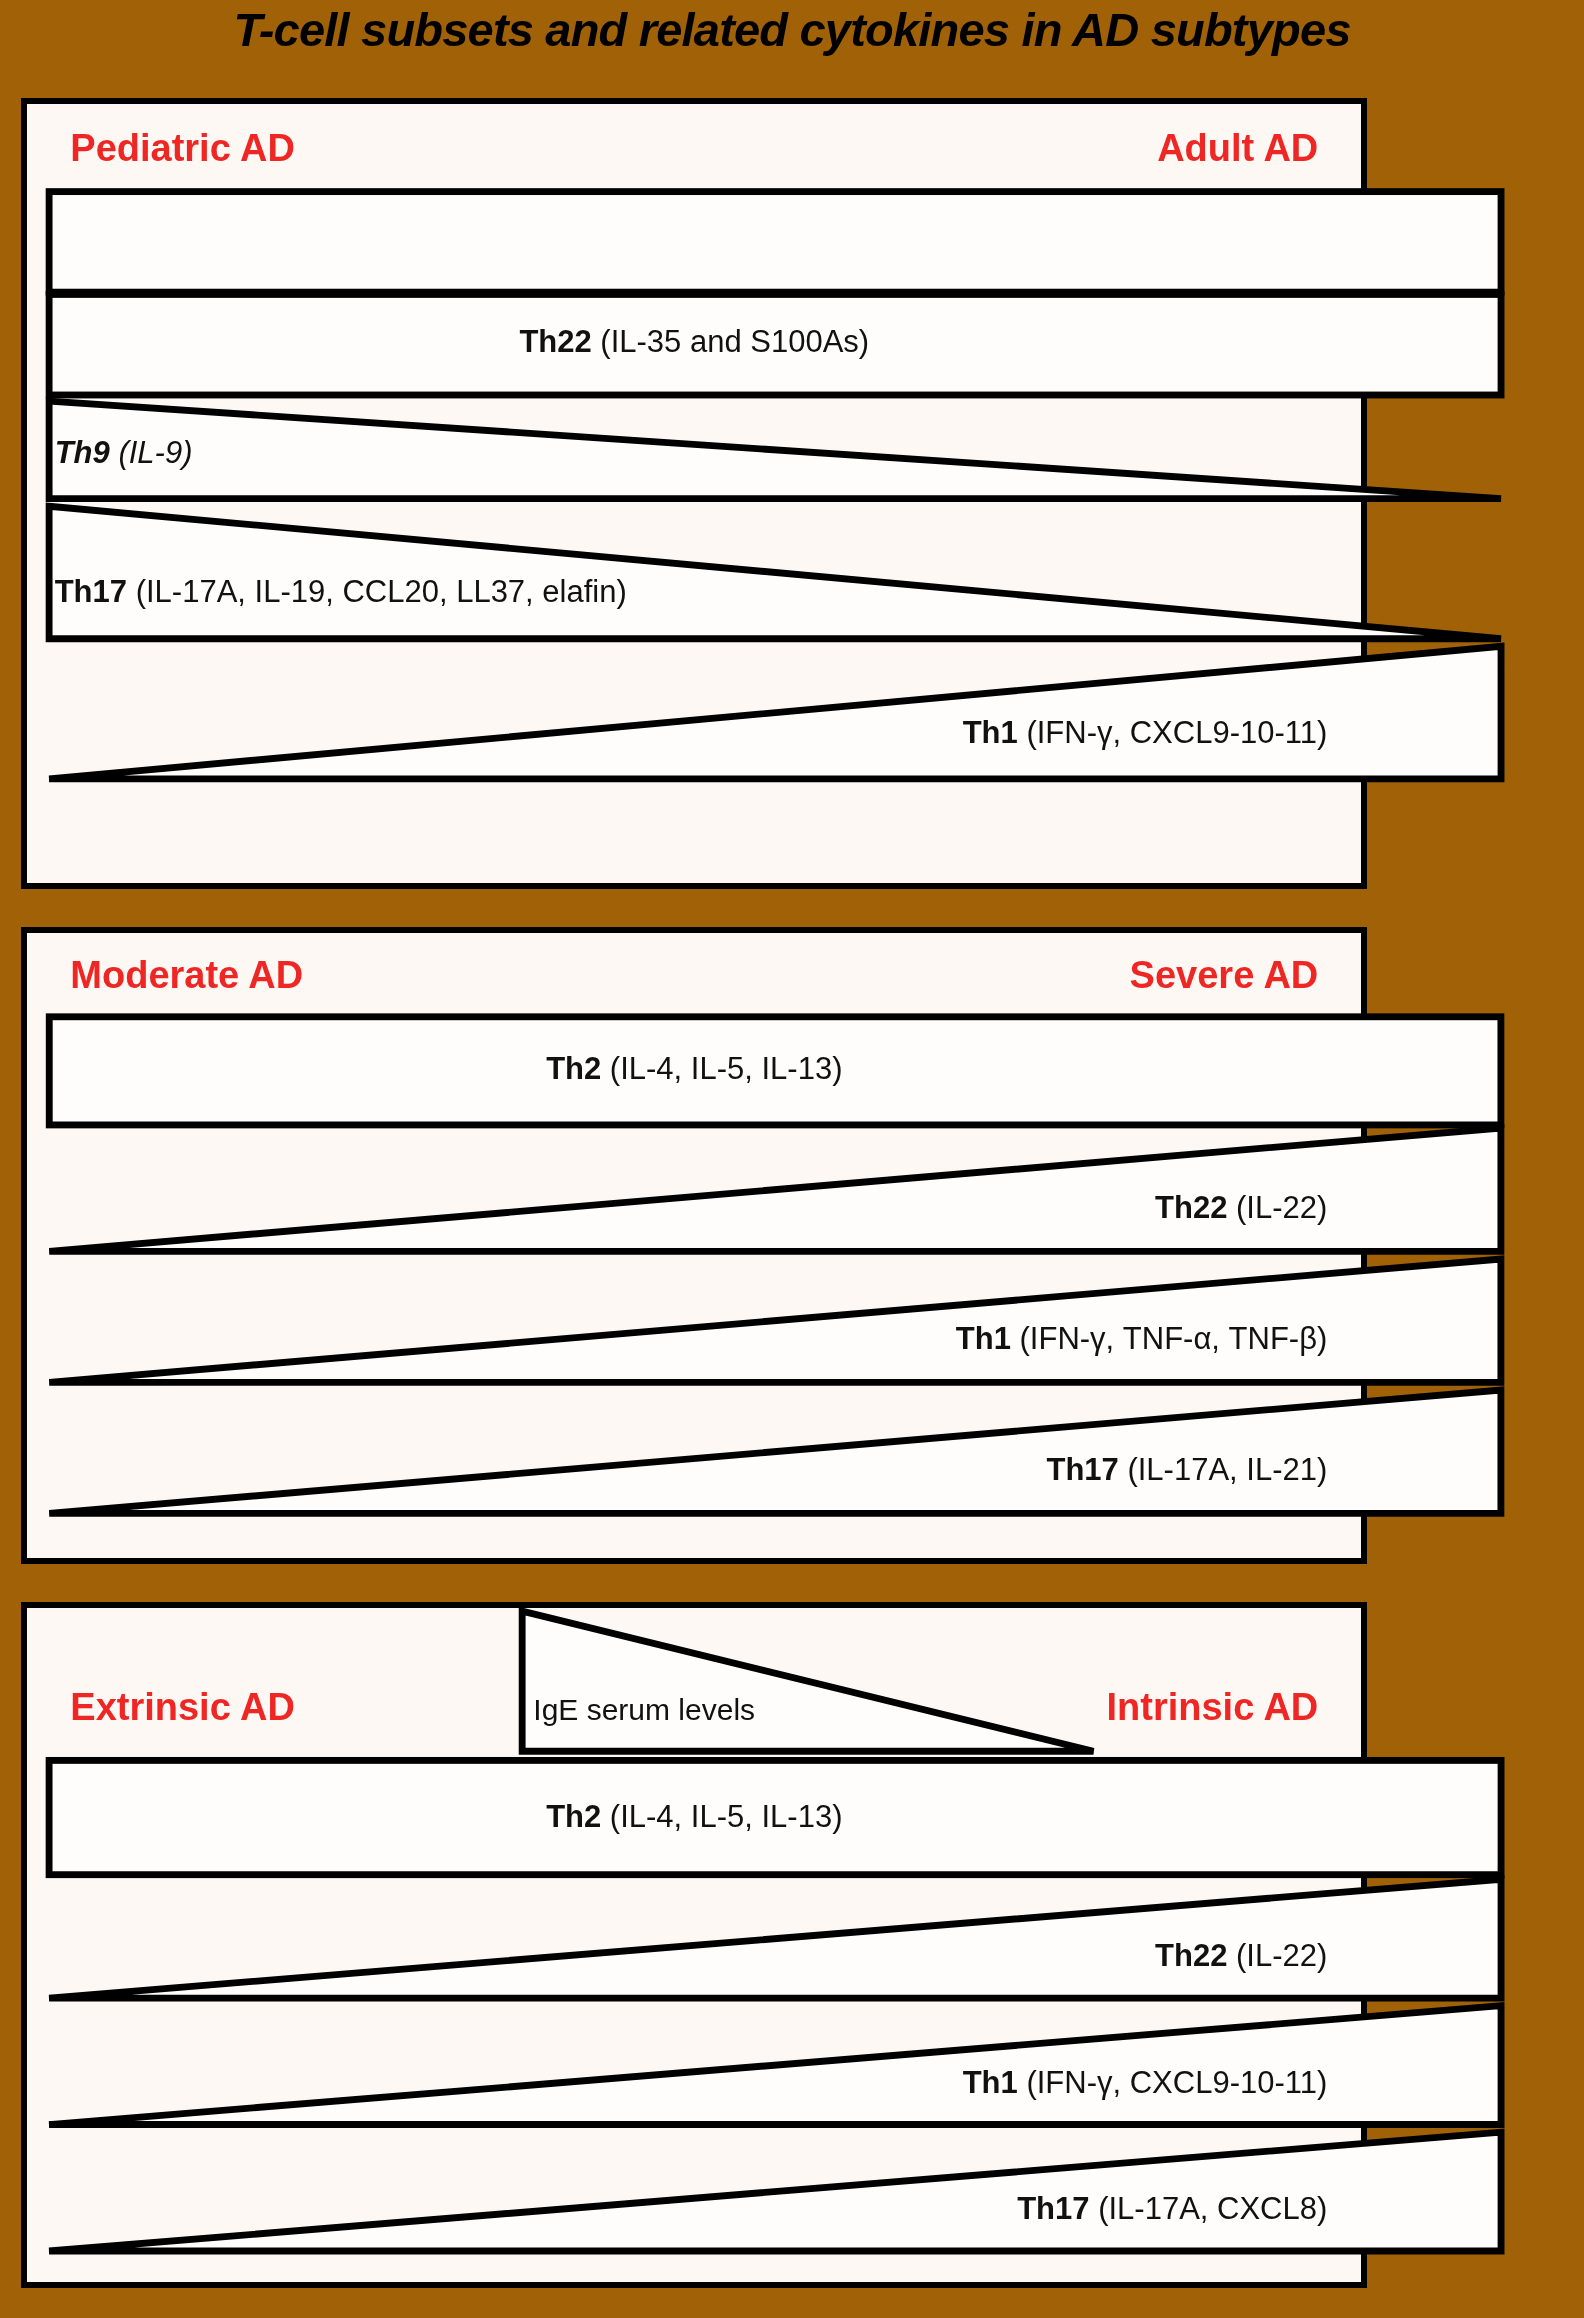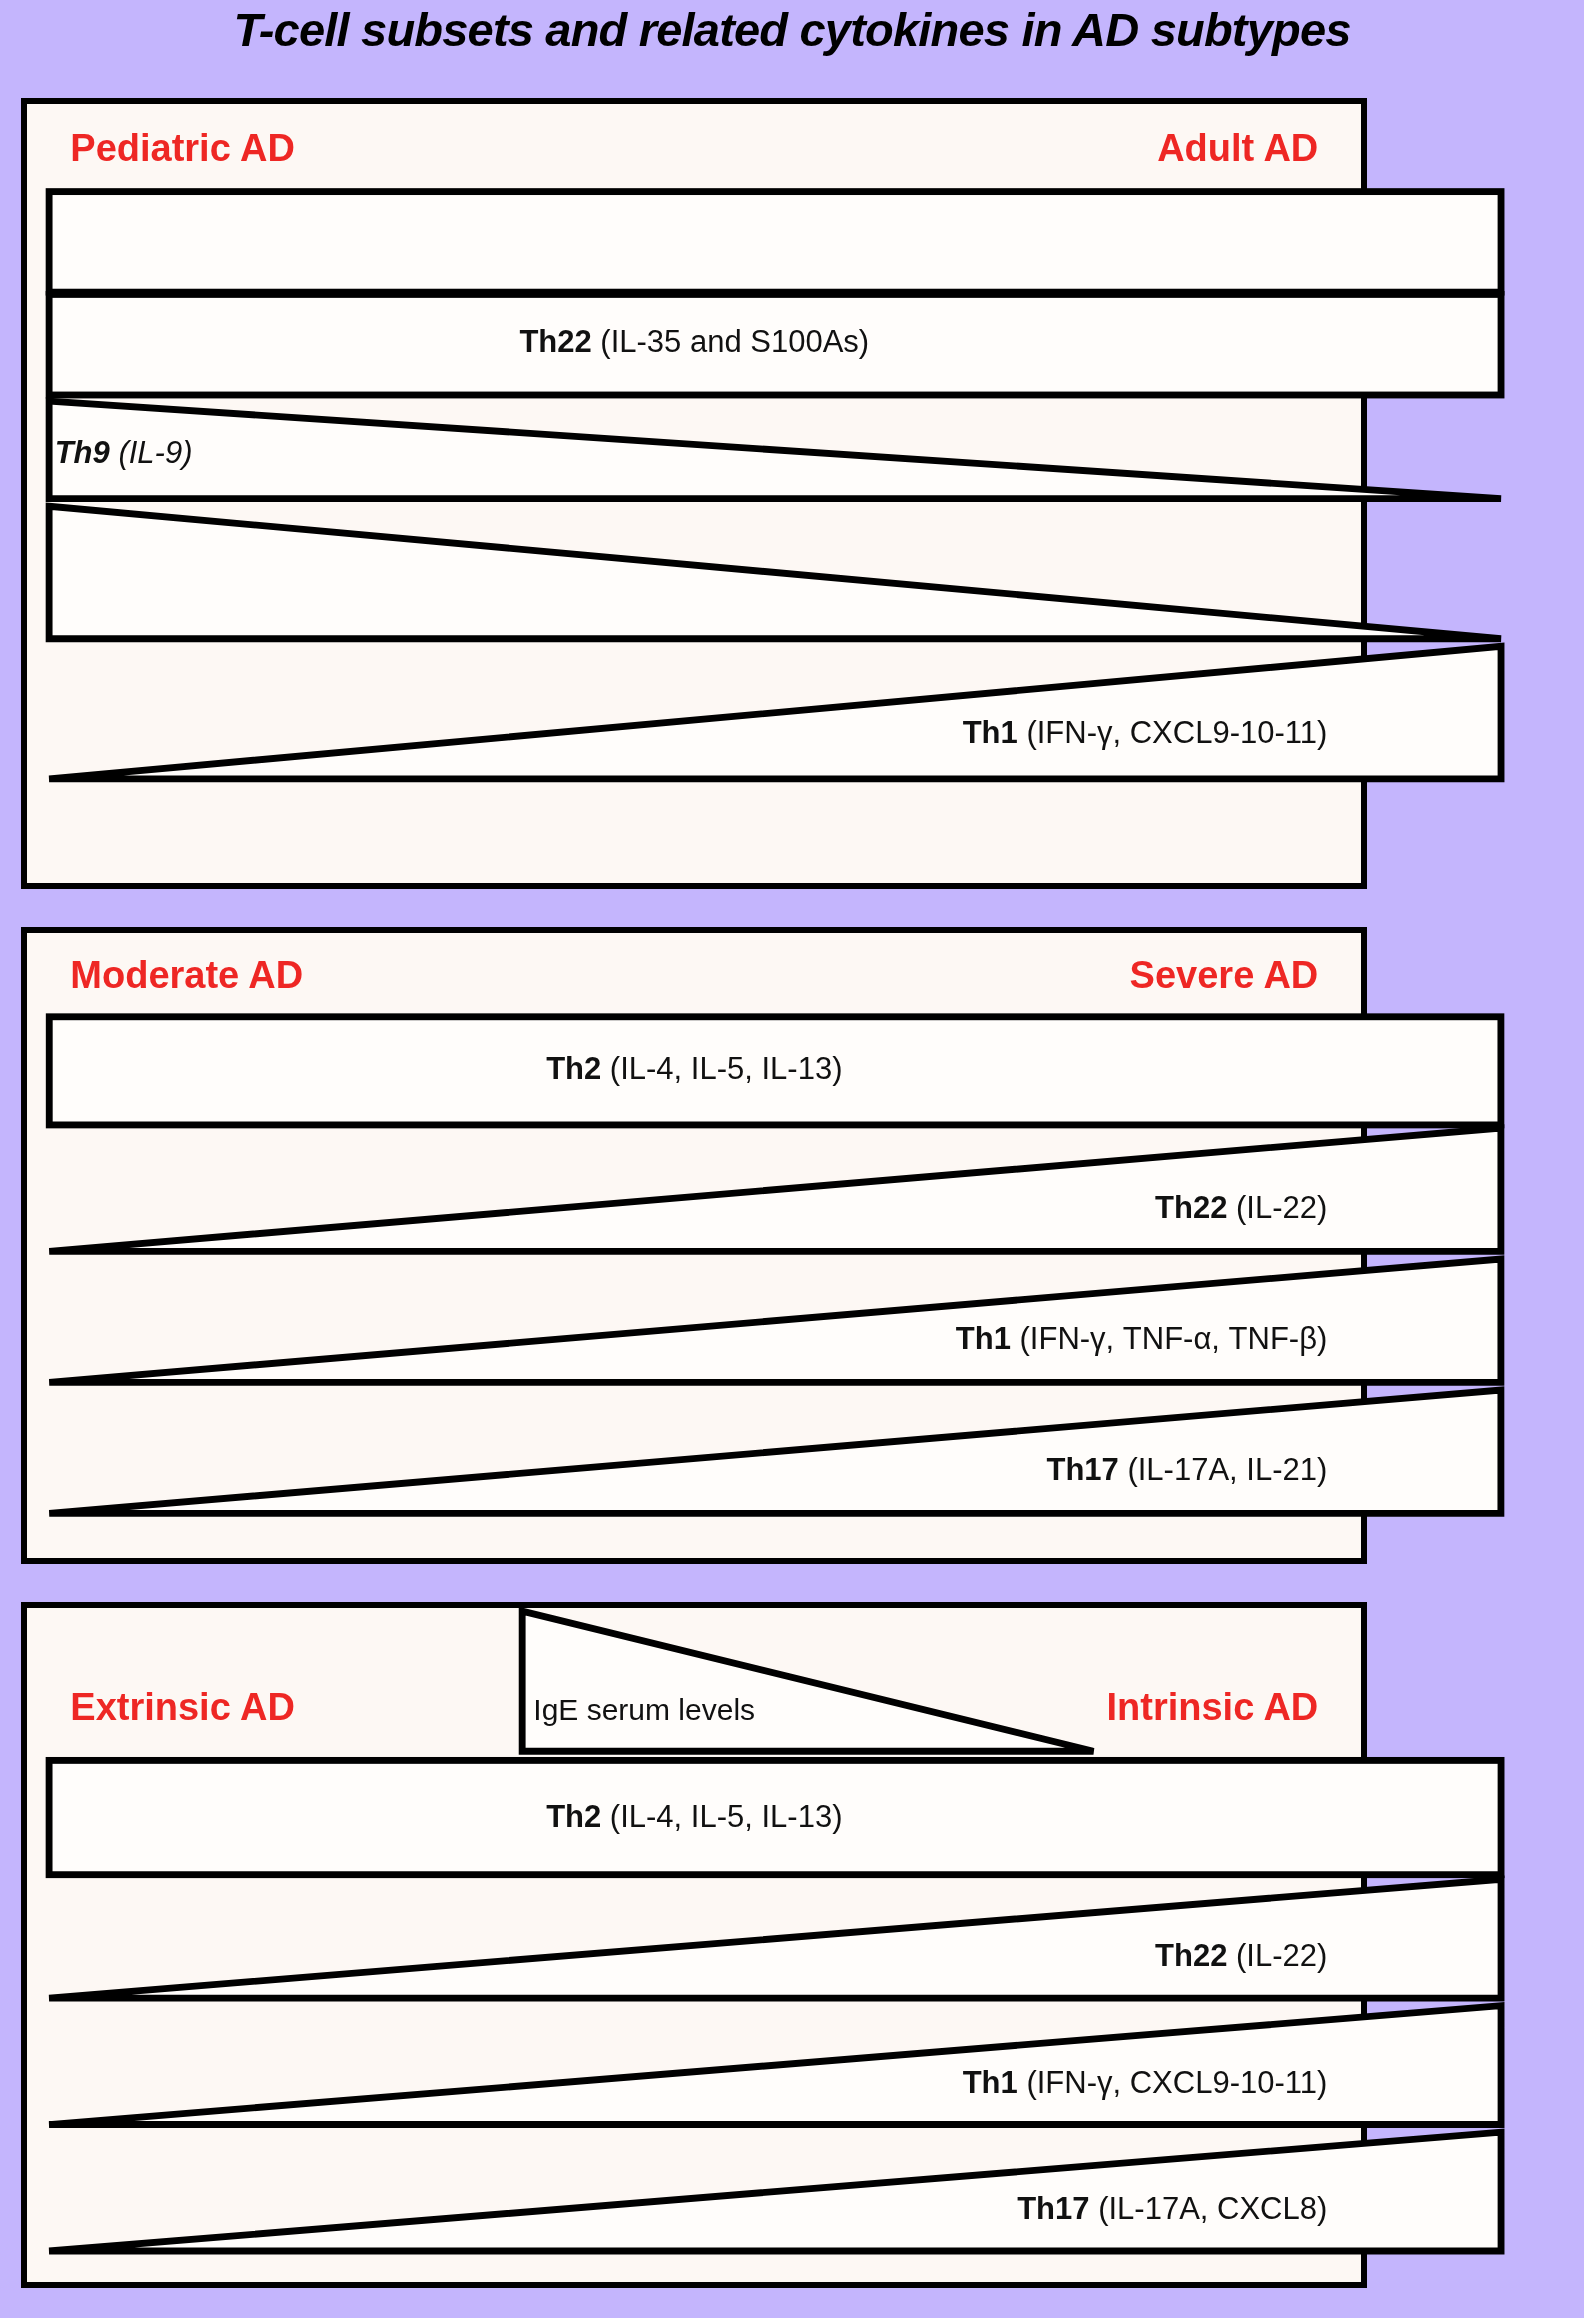--- a/index.html
+++ b/index.html
@@ -11,21 +11,21 @@
     width: 1584px;
     height: 2319px;
     font-family: "Liberation Sans", sans-serif;
     background: #ffffff;
     overflow: hidden;
   }
   #figure {
     position: relative;
     width: 1584px;
     height: 2319px;
-    background: #c4b5fd;
+    background: #a16207;
   }
   
   .fig-title {
     position: absolute;
     left: 0;
     top: 1.5px;
     width: 1584px;
     text-align: center;
     font-size: 47px;
     font-weight: bold;
@@ -109,20 +109,23 @@
 
       <polygon points="1935,712 1935,886 29,886" fill="#fffdfb" stroke="#000" stroke-width="9" stroke-linejoin="miter"></polygon>
     </svg>
 
     <div class="rowlabel lab-center" style="top:222px;">
       <b>Th22</b><span> (IL-35 and S100As)</span>
     </div>
     <div class="rowlabel lab-left" style="top:333px; left:27.4px;font-style:italic;">
       <b>Th9</b><span> (IL-9)</span>
     </div>
+    <div class="rowlabel lab-left" style="top:472px; left:27.4px;">
+      <b>Th17</b><span> (IL-17A, IL-19, CCL20, LL37, elafin)</span>
+    </div>
     <div class="rowlabel lab-right" style="top:613px; right:34px;">
       <b>Th1</b><span> (IFN-γ, CXCL9-10-11)</span>
     </div>
   </div>
 
   <div class="panel" id="panel-2">
     <div class="hdr hdr-left" style="top:21.3px;">Moderate AD</div>
     <div class="hdr hdr-right" style="top:21.3px;">Severe AD</div>
 
     <svg class="panel-svg" width="1519" height="623" viewBox="0 0 1994 818">

